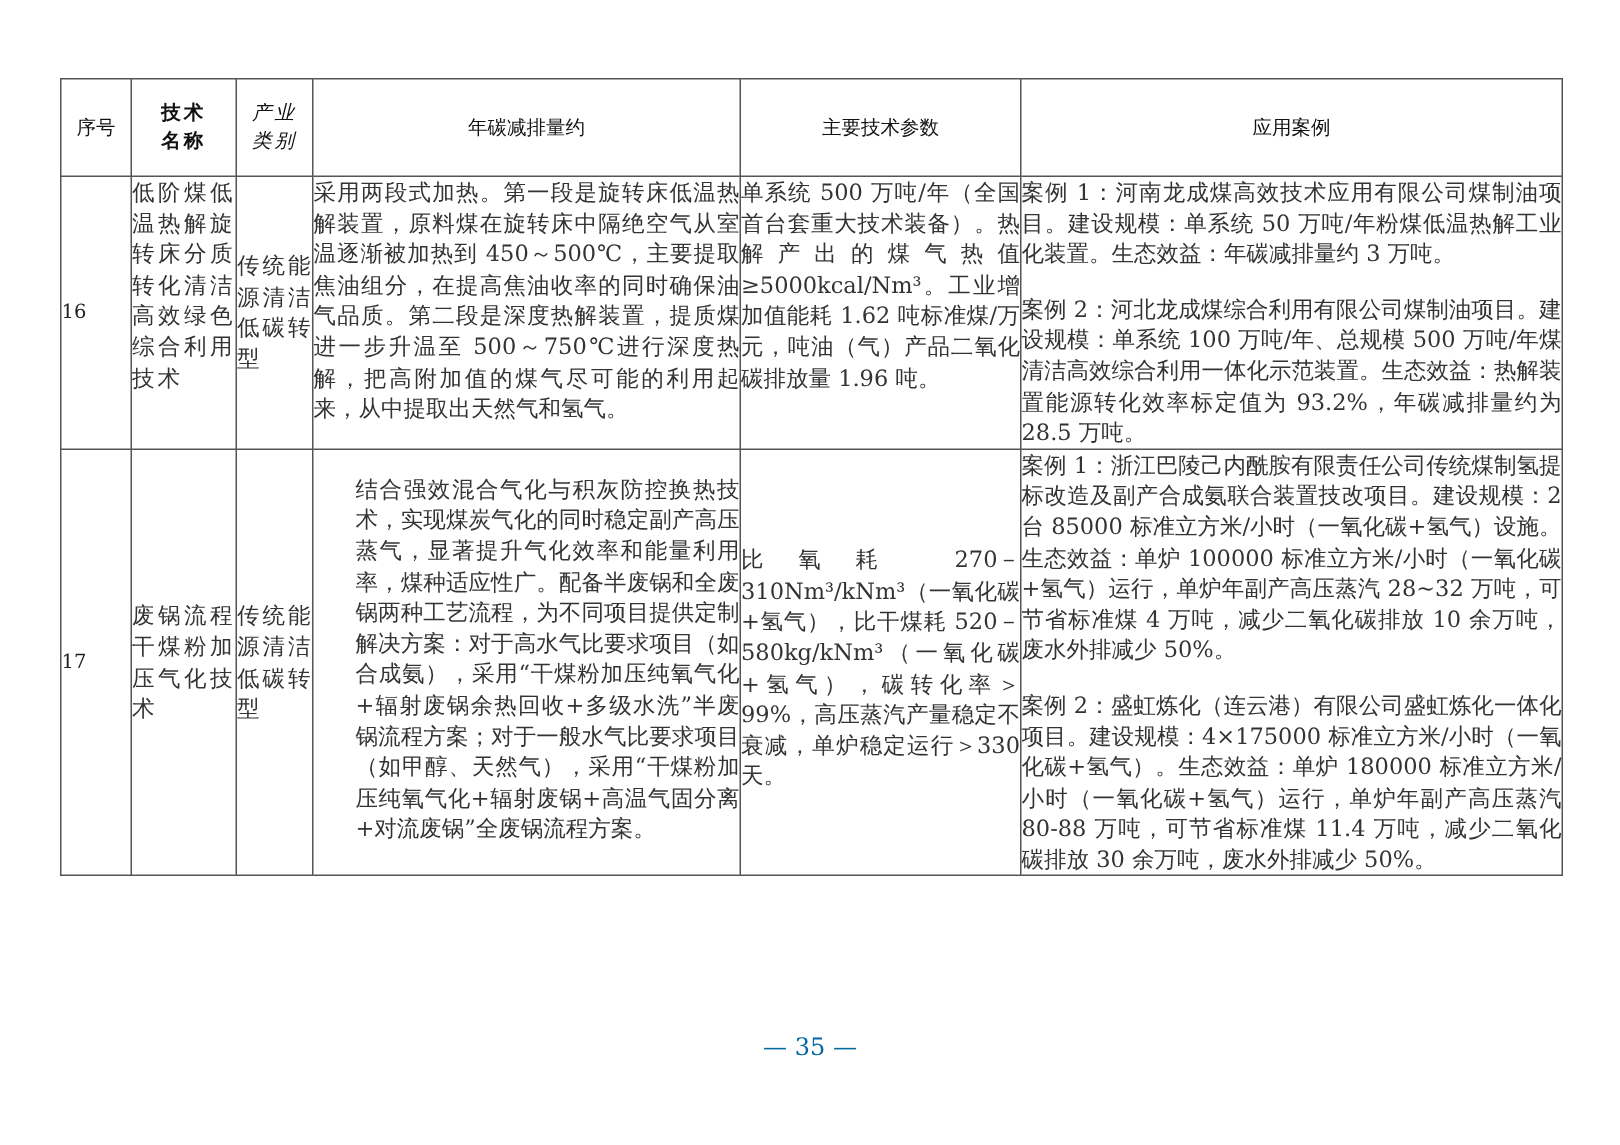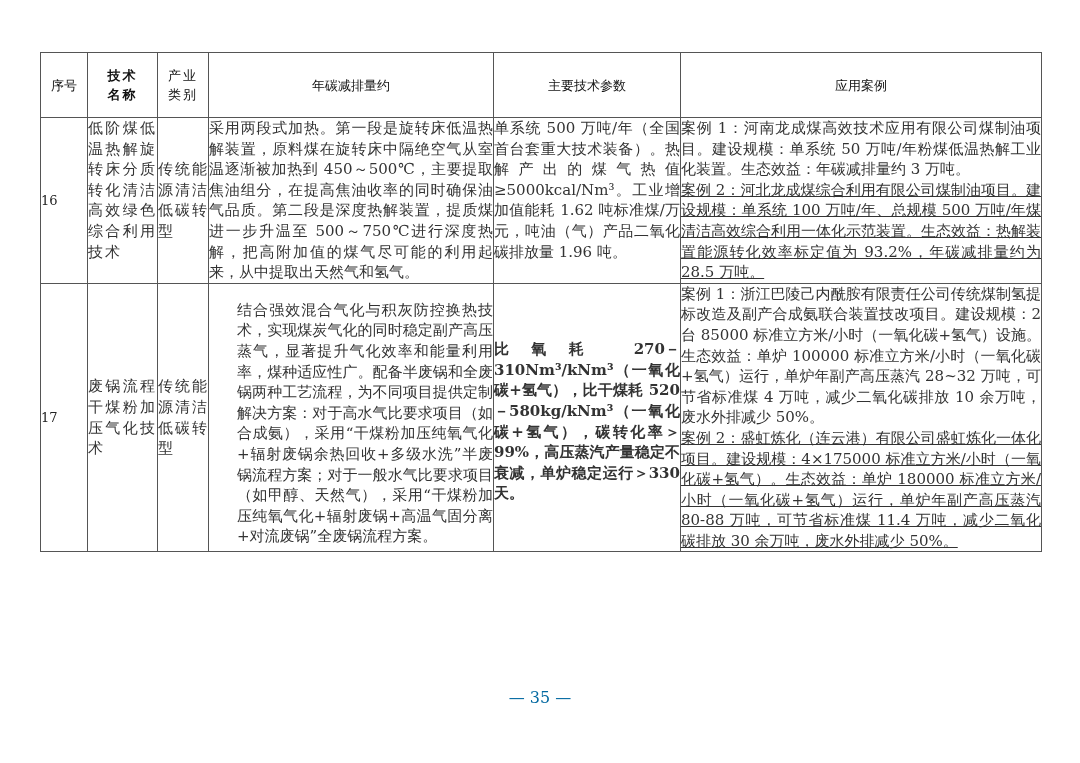--- a/index.html
+++ b/index.html
@@ -12,25 +12,25 @@
                   font-size: 13px; height: 38px; text-align: center; vertical-align: middle;
                   line-height: 19px; color: #111; }
   .txt { font-size: 15px; line-height: 20.6px; color: #333; text-align: justify; }
   .num { font-size: 13px; text-align: left; vertical-align: middle !important; color: #222; }
   .name { padding: 4px 6px 0 6px; letter-spacing: 2px; }
   .cat { padding: 0 5px; vertical-align: middle !important; letter-spacing: 1px; }
   .content { padding: 4px 8px 0 8px; }
   .params { padding: 4px 8px 0 8px; }
   .cases { padding: 0 8px 0 6px; }
   .cases p { margin: 0; }
-  .cases p.gap { margin-top: 0; text-decoration: underline; }
+  .cases p.gap { margin-top: 16px; }
   .r16 td { height: 149px; }
   .r17 td { height: 229px; }
   .r17 .name { vertical-align: middle; padding-top: 0; }
-  .r17 .params { vertical-align: middle; padding-top: 8px; font-weight: bold; }
+  .r17 .params { vertical-align: middle; padding-top: 8px; }
   .r17 .content { padding-top: 16px; padding-left: 28px; }
   .pagenum { position: absolute; left: 0; width: 1080px; top: 688px; text-align: center;
              font-size: 16px; color: #0369a1; font-family: "DejaVu Serif", "Liberation Serif", serif; }
 </style>
 </head>
 <body>
 
 <table class="main">
   <colgroup>
     <col style="width:47px">
@@ -40,21 +40,21 @@
     <col style="width:187px">
     <col style="width:361px">
   </colgroup>
   <thead>
     <tr>
       <th>序号</th>
       <th>
           <span style="display:block;width:30px;margin:2px auto;letter-spacing:2px;font-weight:bold;">技术名称</span>
         </th>
       <th>
-          <span style="display:block;width:30px;margin:13px auto;letter-spacing:2px;">产业类别</span>
+          <span style="display:block;width:30px;margin:13px auto;letter-spacing:2px;font-style:italic;">产业类别</span>
         </th>
       <th>年碳减排量约</th>
       <th>主要技术参数</th>
       <th>应用案例</th>
     </tr>
   </thead>
   <tbody>
     <tr class="r16">
       <td class="num">16</td>
       <td class="txt name">低阶煤低温热解旋转床分质转化清洁高效绿色综合利用技术</td>

